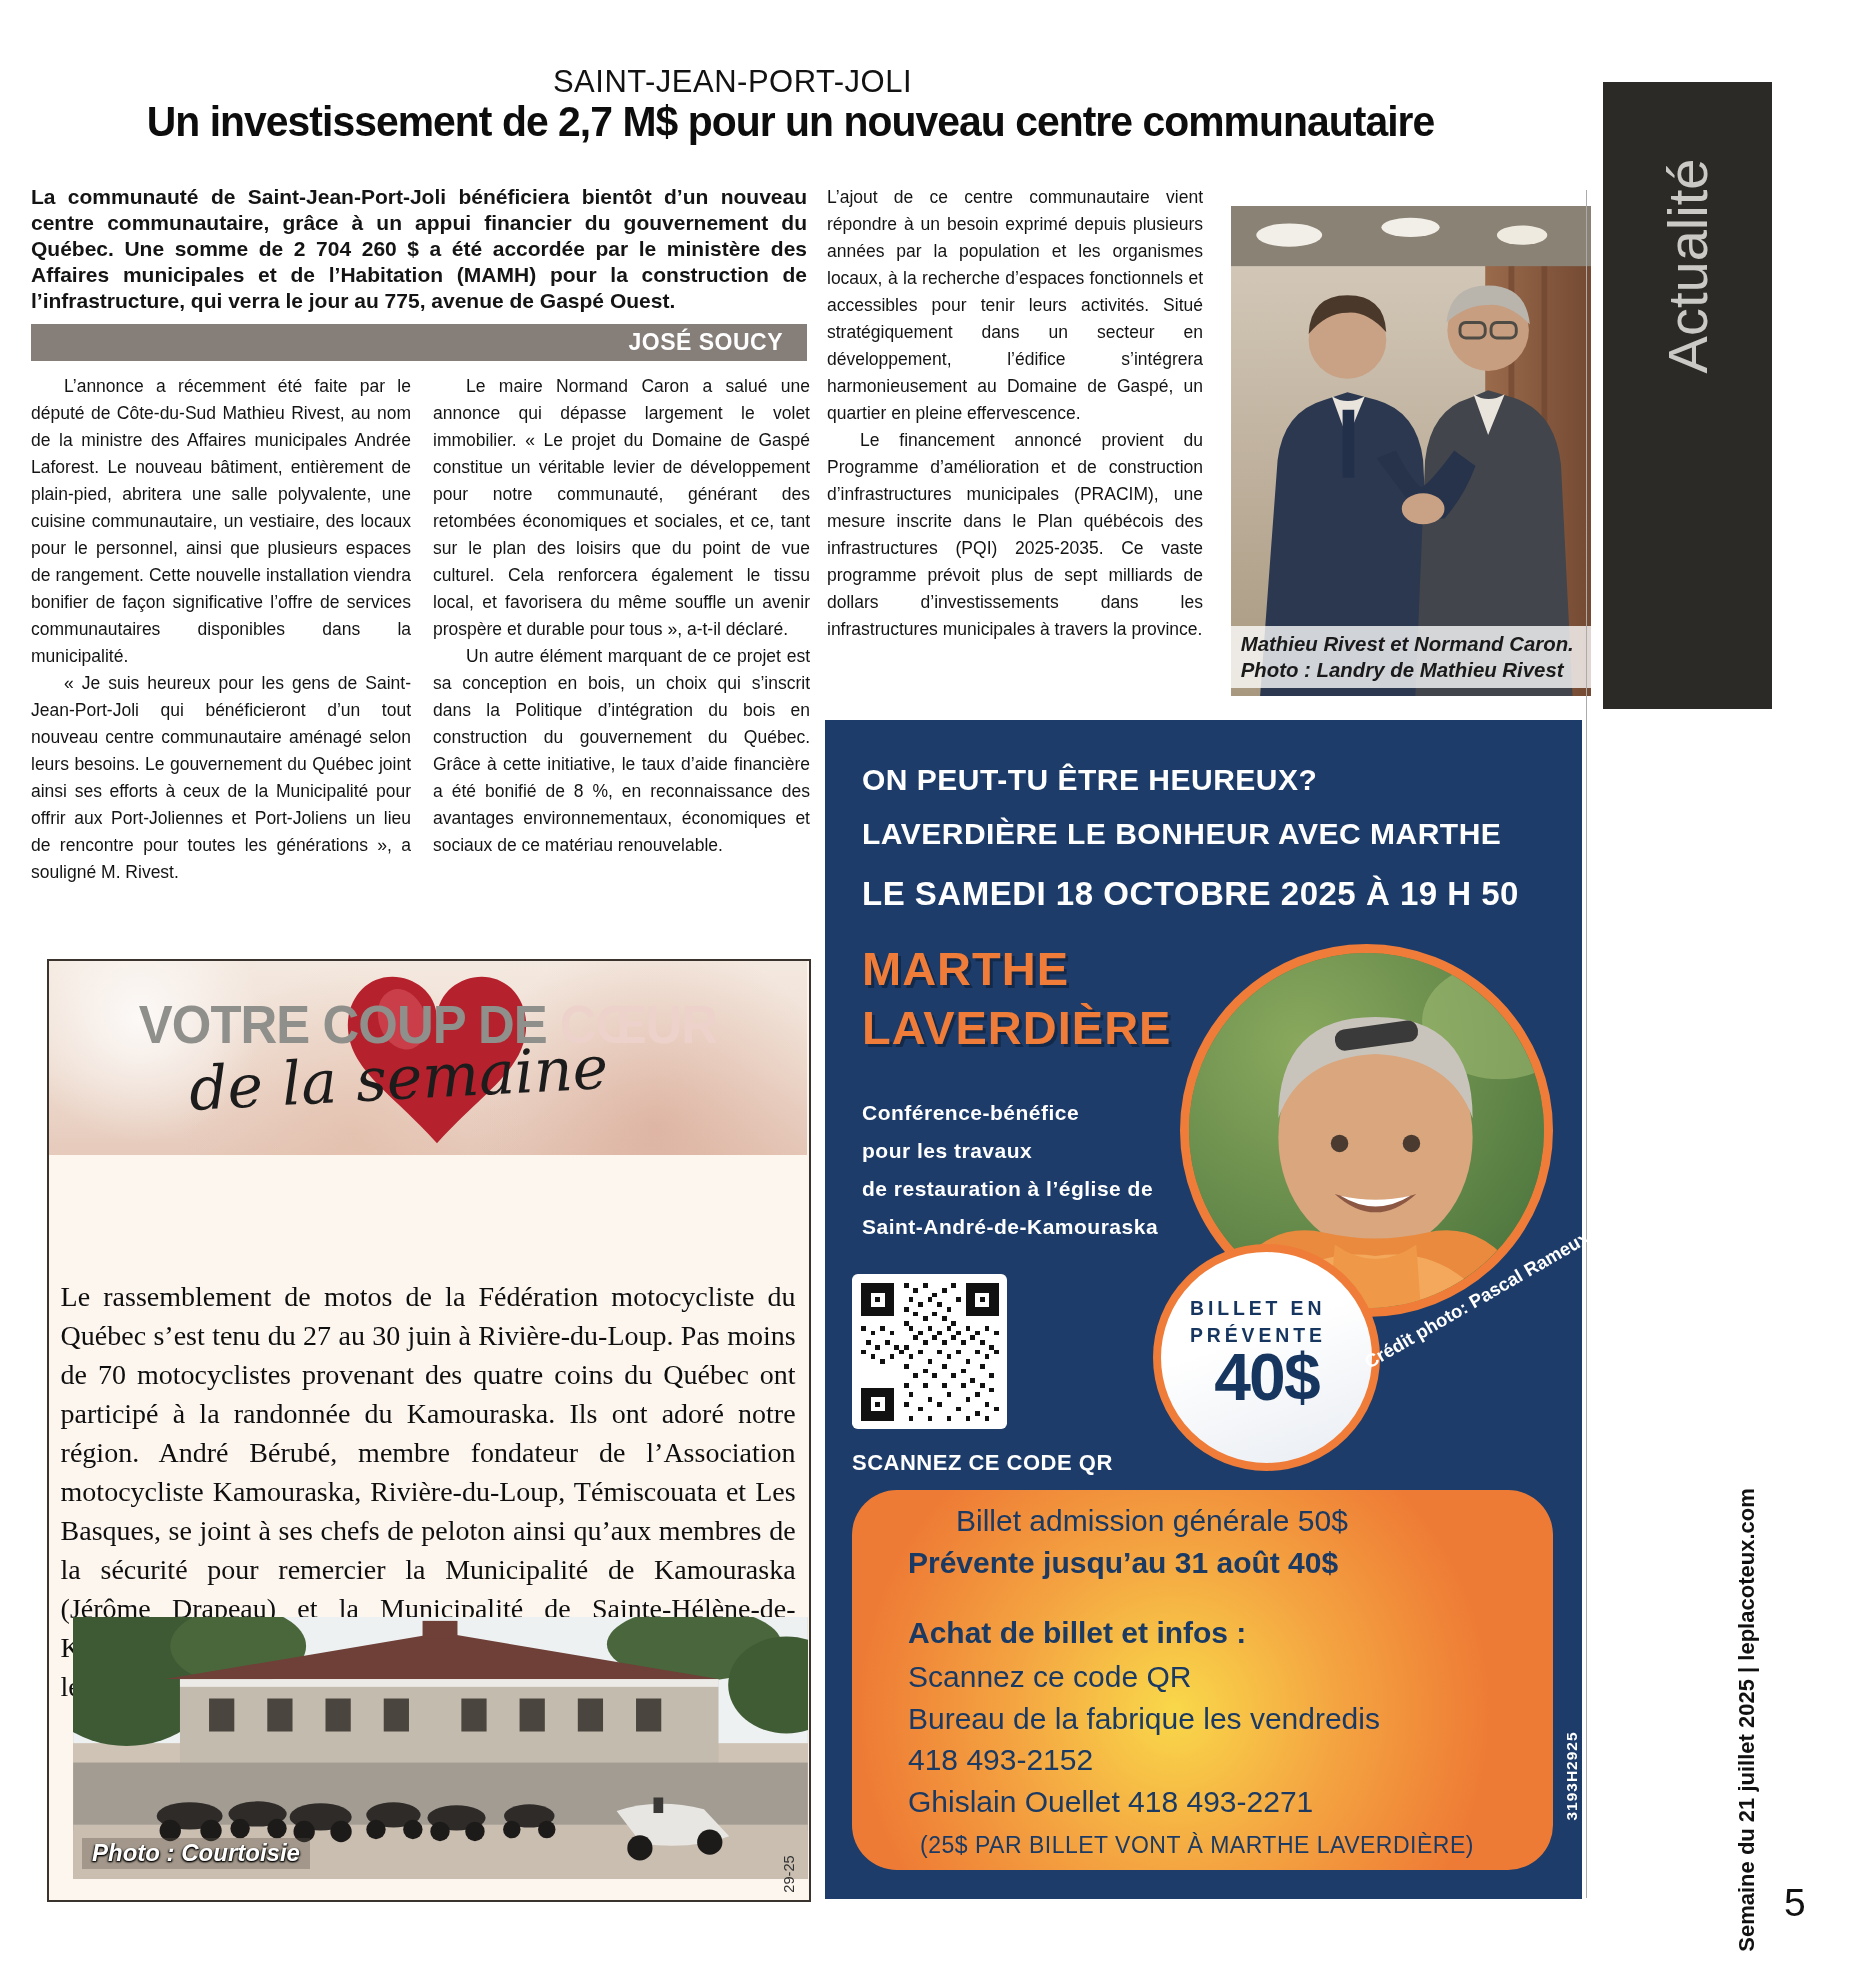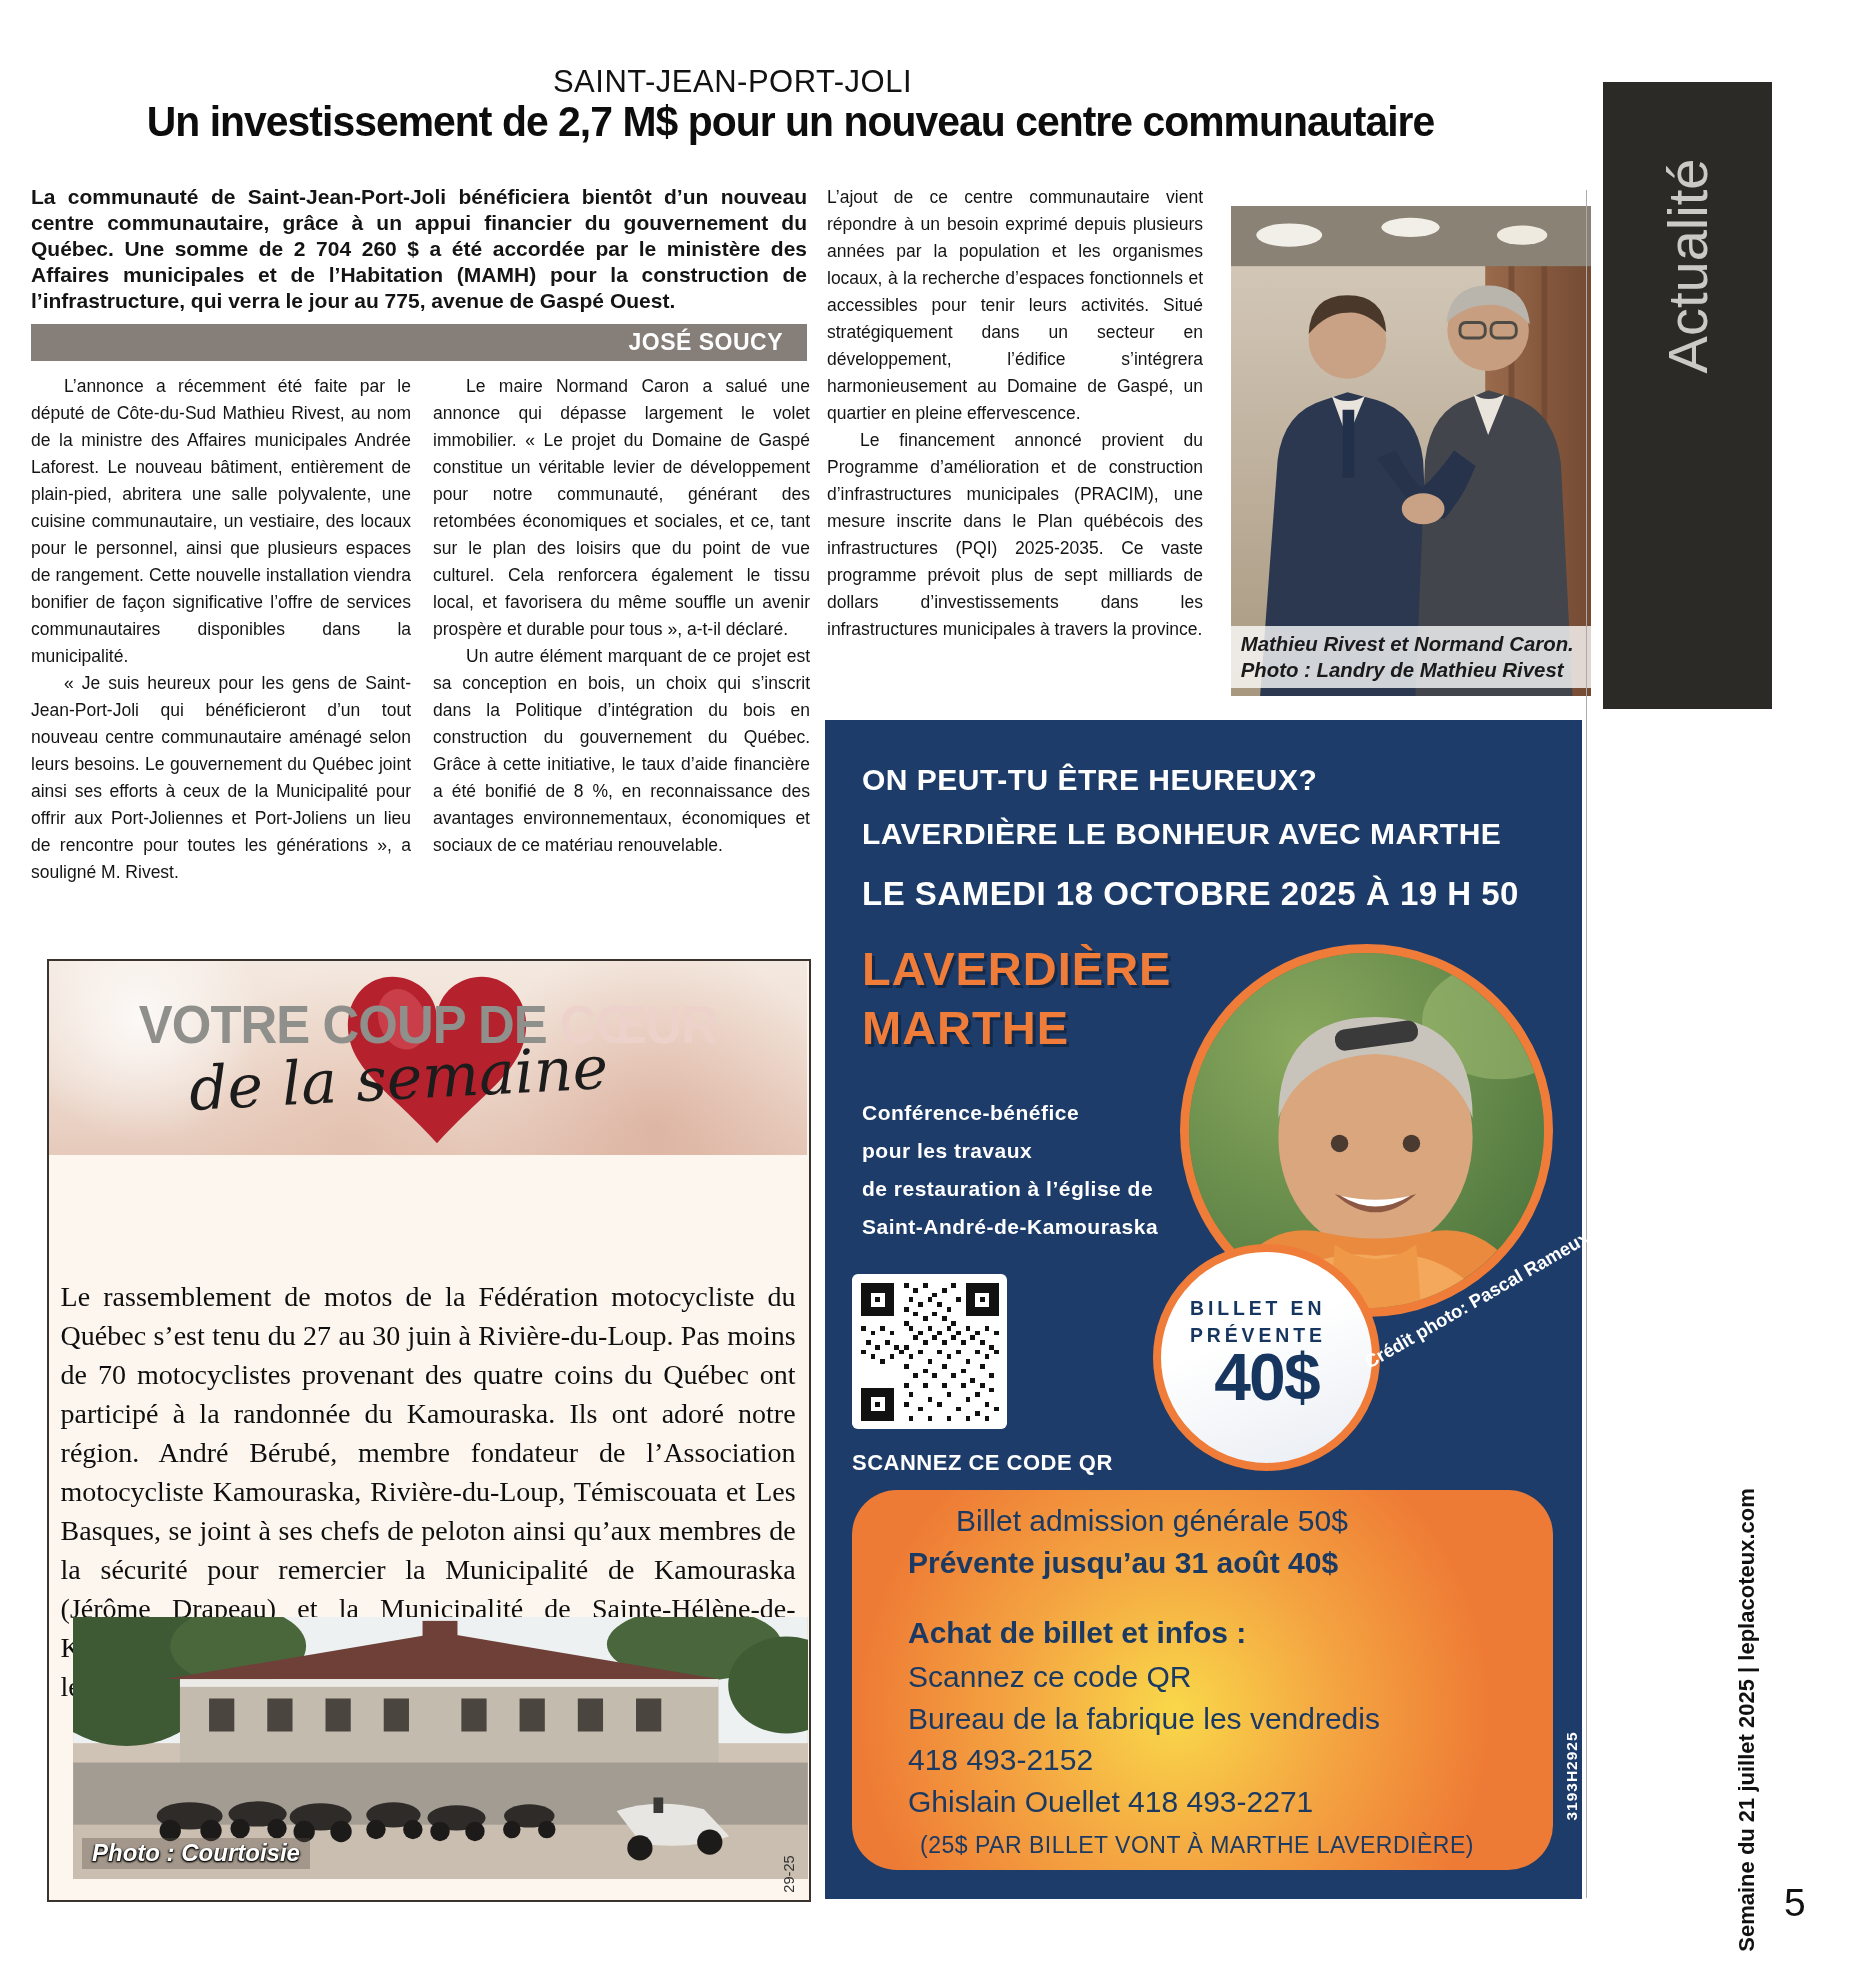--- a/index.html
+++ b/index.html
@@ -173,22 +173,22 @@
   </figure>
 
   <div class="vrule"></div>
 
   <aside class="ad">
     <div class="ad-h ad-h1">ON PEUT-TU ÊTRE HEUREUX?</div>
     <div class="ad-h ad-h2">LAVERDIÈRE LE BONHEUR AVEC MARTHE</div>
     <div class="ad-h ad-h3">LE SAMEDI 18 OCTOBRE 2025 À 19 H 50</div>
 
     <div class="ad-speaker">
+      <div>MARTHE</div>
       <div>LAVERDIÈRE</div>
-      <div>MARTHE</div>
     </div>
 
     <div class="ad-purpose">
       <div>Conférence-bénéfice</div>
       <div>pour les travaux</div>
       <div>de restauration à l’église de</div>
       <div>Saint-André-de-Kamouraska</div>
     </div>
 
     <div class="ad-portrait">

